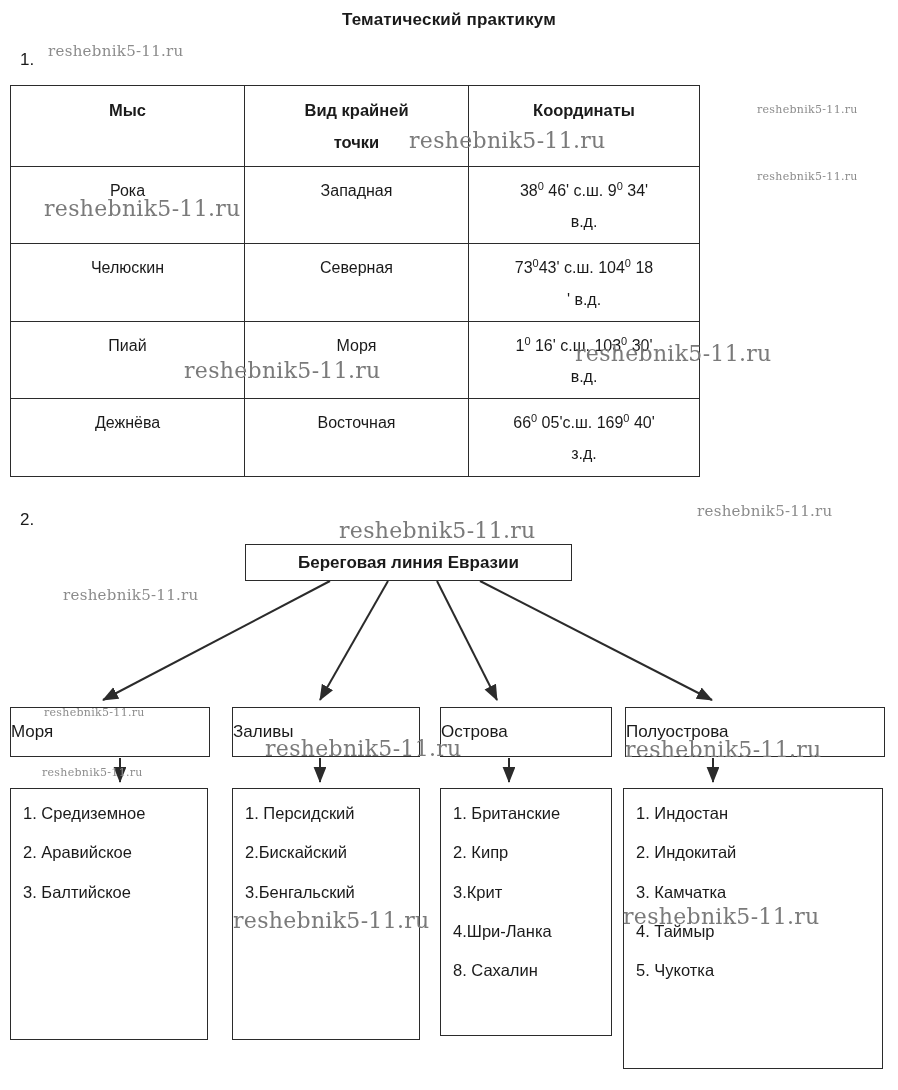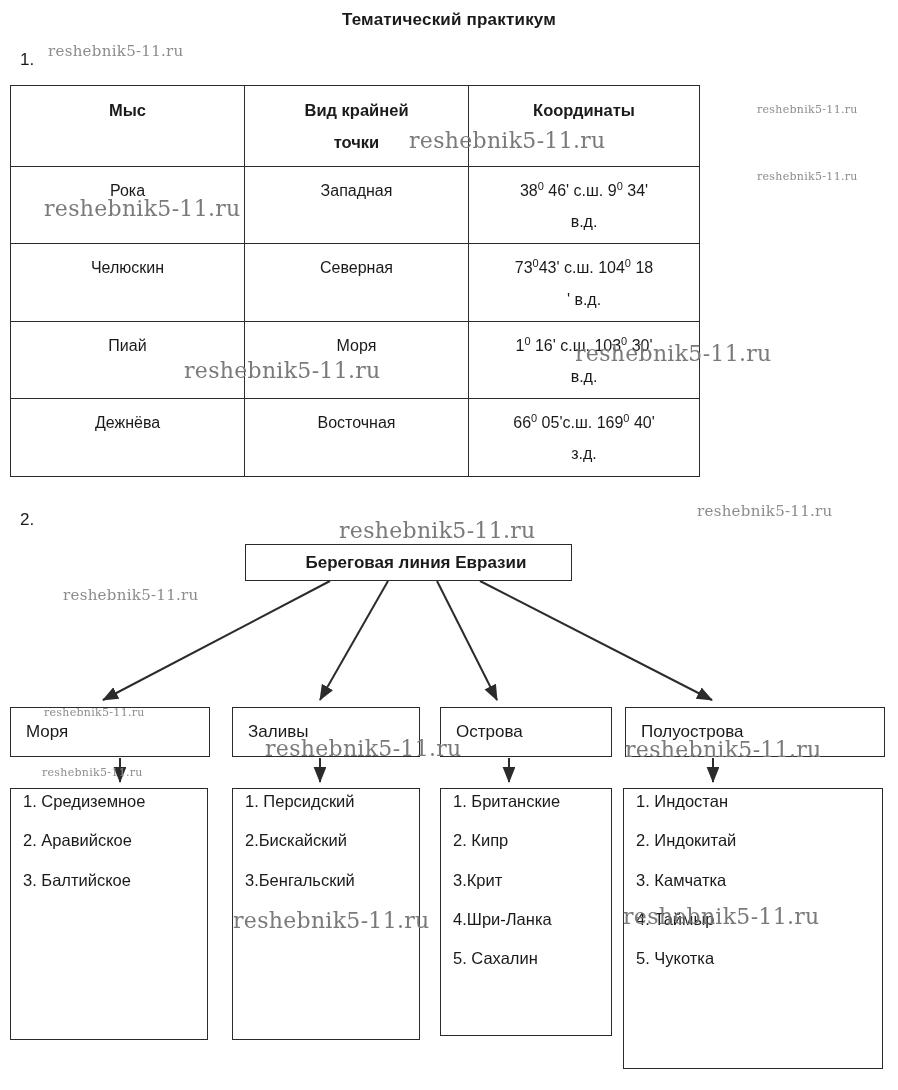--- a/index.html
+++ b/index.html
@@ -76,21 +76,20 @@
   .coord-line { display: block; }
 
   
   .diagram { position: absolute; left: 0; top: 0; width: 898px; height: 1090px; }
 
   .box {
     position: absolute;
     border: 1px solid #2b2b2b;
     background: transparent;
     box-sizing: border-box;
-    padding-left: 15px;
   }
 
   .root-box {
     left: 245px;
     top: 544px;
     width: 327px;
     height: 37px;
     font-size: 17px;
     font-weight: bold;
     display: flex;
@@ -104,21 +103,21 @@
     display: flex;
     align-items: center;
     box-sizing: border-box;
   }
   .cat-seas       { left: 10px;  top: 707px; width: 200px; }
   .cat-gulfs      { left: 232px; top: 707px; width: 188px; }
   .cat-islands    { left: 440px; top: 707px; width: 172px; }
   .cat-peninsulas { left: 625px; top: 707px; width: 260px; }
 
   .list-box {
-    padding: 4px 0 10px 12px;
+    padding: 16px 0 10px 12px;
     box-sizing: border-box;
     font-size: 16.5px;
     line-height: 1.05;
   }
   .list-box .li { margin-bottom: 22px; }
   .list-seas       { left: 10px;  top: 788px; width: 198px; height: 252px; }
   .list-gulfs      { left: 232px; top: 788px; width: 188px; height: 252px; }
   .list-islands    { left: 440px; top: 788px; width: 172px; height: 248px; }
   .list-peninsulas { left: 623px; top: 788px; width: 260px; height: 281px; }
 
@@ -240,21 +239,21 @@
     <div class="li">1. Персидский</div>
     <div class="li">2.Бискайский</div>
     <div class="li">3.Бенгальский</div>
   </div>
 
   <div class="box list-box list-islands">
     <div class="li">1. Британские</div>
     <div class="li">2. Кипр</div>
     <div class="li">3.Крит</div>
     <div class="li">4.Шри-Ланка</div>
-    <div class="li">5. Сахалин</div>
+    <div class="li">8. Сахалин</div>
   </div>
 
   <div class="box list-box list-peninsulas">
     <div class="li">1. Индостан</div>
     <div class="li">2. Индокитай</div>
     <div class="li">3. Камчатка</div>
     <div class="li">4. Таймыр</div>
     <div class="li">5. Чукотка</div>
   </div>
 </div>

